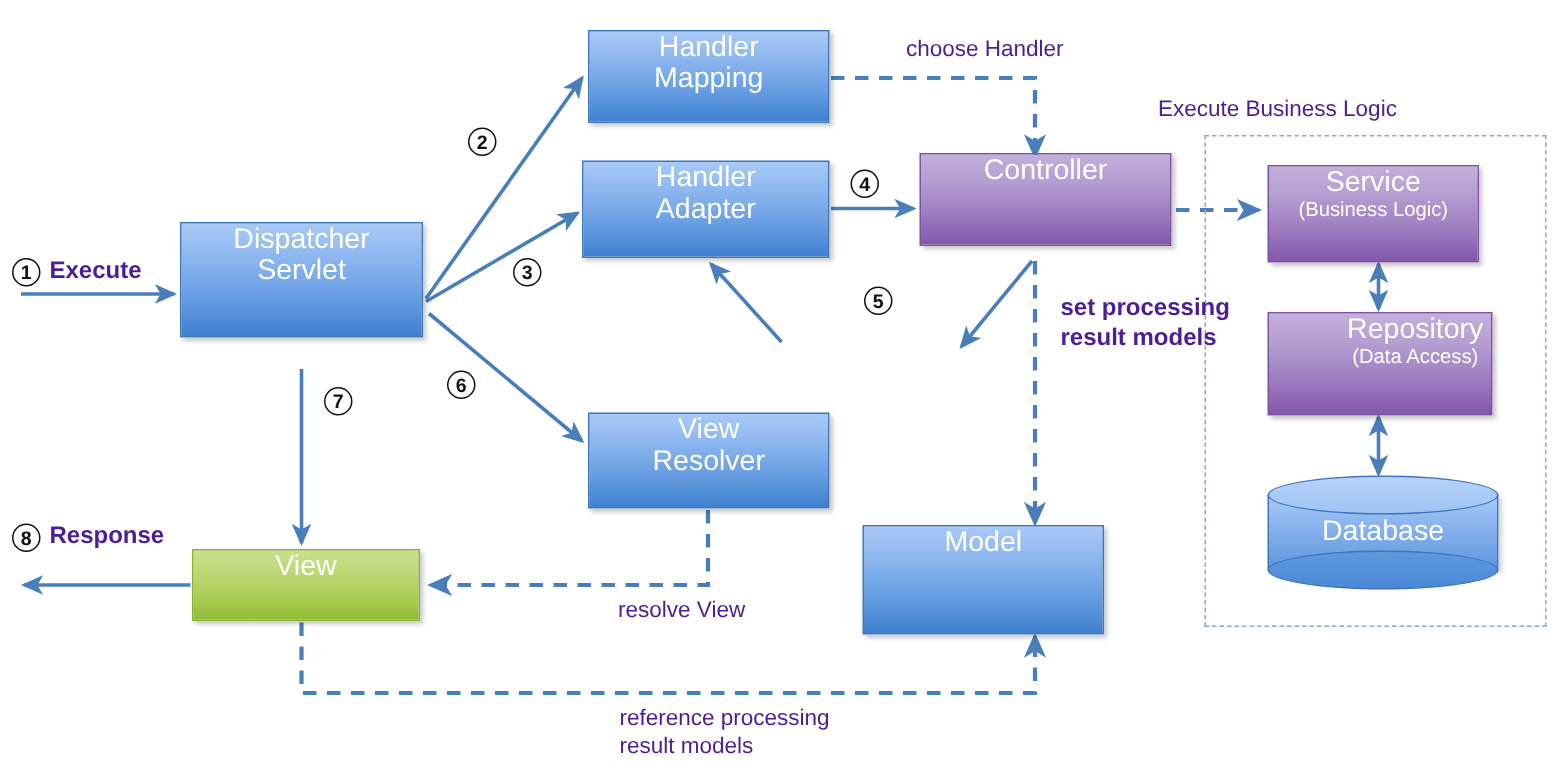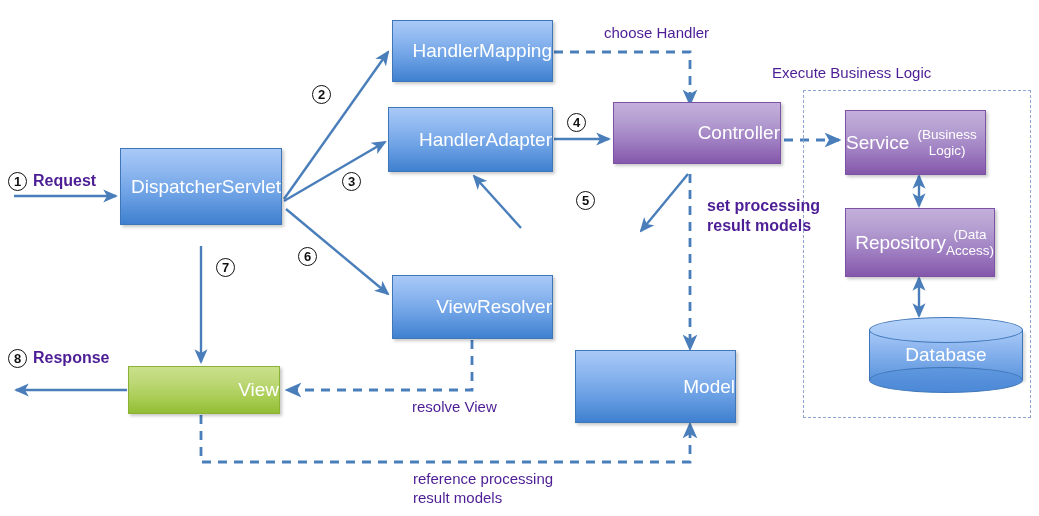--- a/index.html
+++ b/index.html
@@ -7,22 +7,22 @@
     position:relative;
     width:1039px;height:516px;
     background:#ffffff;
     font-family:"Liberation Sans", sans-serif;
     overflow:hidden;
   }
   #svg-layer{position:absolute;left:0;top:0;width:1039px;height:516px;}
 
   .node{
     position:absolute;
-    display:flex;
-    align-items:center;justify-content:flex-end;
+    display:flex;flex-direction:column;
+    align-items:center;justify-content:flex-start;
     color:#ffffff;
     text-align:center;
     line-height:1.12;
     box-sizing:border-box;
   }
   .blue{
     background:linear-gradient(180deg,#a9c9f7 0%,#8fb8f0 28%,#6ba0e4 62%,#3f80cf 100%);
     border:1px solid #3f76b8;
     box-shadow:2px 2px 3px rgba(0,0,0,0.22);
   }
@@ -37,21 +37,21 @@
     box-shadow:2px 2px 3px rgba(0,0,0,0.22);
   }
   .node .t1{font-size:19px;}
   .node .t2{font-size:19px;}
   .node .sub{font-size:13.5px;}
   .node.small{font-size:14px;}
 
   .rounded{border-radius:11px;}
 
   
-  .cyl{position:absolute;margin-left:24px;}
+  .cyl{position:absolute;}
   .cyl .body{
     position:absolute;left:0;right:0;top:13px;bottom:13px;
     background:linear-gradient(180deg,#a9c9f7 0%,#8ab4ee 40%,#5b95dd 100%);
     border-left:1px solid #3f76b8;border-right:1px solid #3f76b8;
     box-shadow:2px 2px 3px rgba(0,0,0,0.18);
   }
   .cyl .top{
     position:absolute;left:0;right:0;top:0;height:26px;
     border-radius:50%/50%;
     background:linear-gradient(180deg,#b6d2f9 0%,#9ec3f4 100%);
@@ -208,21 +208,21 @@
 
   <div class="num" style="left:8px;top:172px;">1</div>
   <div class="num" style="left:312px;top:85px;">2</div>
   <div class="num" style="left:342px;top:172px;">3</div>
   <div class="num" style="left:567px;top:113px;">4</div>
   <div class="num" style="left:576px;top:191px;">5</div>
   <div class="num" style="left:298px;top:247px;">6</div>
   <div class="num" style="left:216px;top:258px;">7</div>
   <div class="num" style="left:8px;top:349px;">8</div>
 
-  <div class="lbl-text bold" style="left:33px;top:171px;">Request</div>
+  <div class="lbl-text bold" style="left:33px;top:171px;">Execute</div>
   <div class="lbl-text bold" style="left:33px;top:348px;">Response</div>
   <div class="lbl-text" style="left:604px;top:24px;">choose Handler</div>
   <div class="lbl-text" style="left:772px;top:64px;">Execute Business Logic</div>
   <div class="lbl-text two bold" style="left:707px;top:196px;">set processing
 result models</div>
   <div class="lbl-text" style="left:412px;top:398px;">resolve View</div>
   <div class="lbl-text two" style="left:413px;top:470px;">reference processing
 result models</div>
 
 </div>

